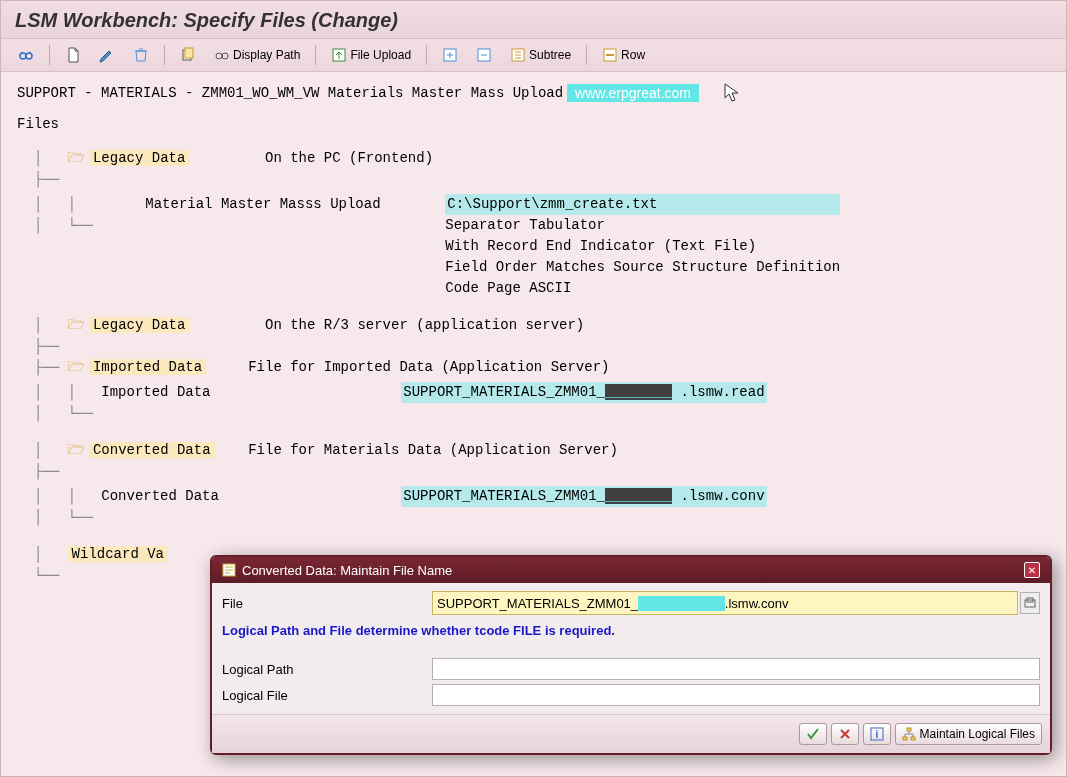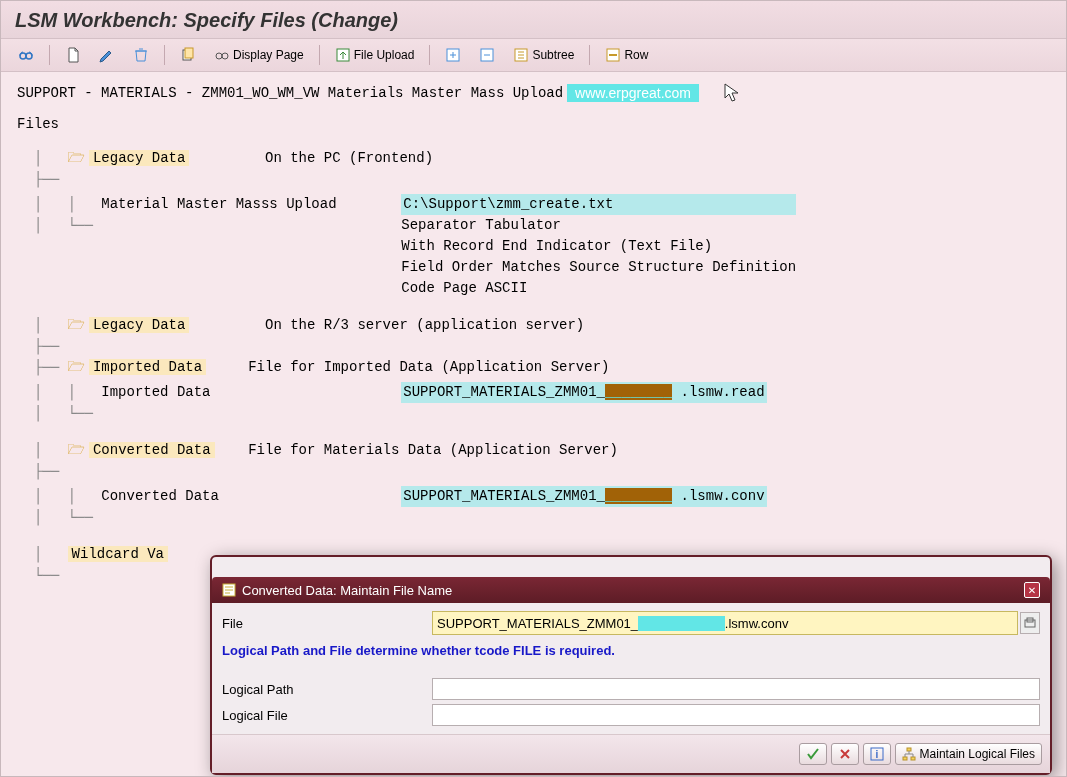--- a/index.html
+++ b/index.html
@@ -79,41 +79,40 @@
 .connector {
   font-family: monospace;
   white-space: pre;
   color: #888;
   user-select: none;
 }
 .folder-icon { color: #d4a028; margin-right: 4px; }
 .hl-orange { background: #fbe8bd; padding: 0 4px; }
 .hl-cyan { background: #b5e9eb; padding: 0 2px; }
 .file-line { line-height: 21px; }
-.segmask { background:#a16207; color:#62e6e6; }
+.segmask { background:#404040; color:#62e6e6; }
 .dialog {
   position: absolute;
   left: 209px; top: 445px;
   width: 842px;
   border: 2px solid #641e28;
   border-radius: 6px;
   background: #f2ecef;
   box-shadow: 4px 4px 18px rgba(0,0,0,0.4);
   font-family: Arial, sans-serif;
 }
 .dlg-title {
   background: linear-gradient(to bottom,#7a2734,#5d1c26);
   color: #fff;
   padding: 5px 10px;
   font-size: 13px;
   display: flex;
   align-items: center;
   justify-content: space-between;
   border-radius: 4px 4px 0 0;
-  margin-top: 20px;
 }
 .dlg-close {
   width:16px;height:16px;background:#b53344;border:1px solid #fff;border-radius:2px;
   display:flex;align-items:center;justify-content:center;color:#fff;font-size:10px;cursor:pointer;
 }
 .dlg-body { padding: 8px 10px 0; font-size: 13px; }
 .form-row { display:flex; align-items:center; margin-bottom: 4px; }
 .form-label { width: 210px; }
 .form-input {
   flex:1; height:22px; border:1px solid #b7aeb0; background:#fff; padding:2px 4px; font-size:13px;
@@ -189,21 +188,21 @@
         </svg>
       </span>
   </span>
   <span class="tool-btn">
     <span class="icon">
         <svg viewBox="0 0 16 16">
           <circle cx="5" cy="9" r="3" fill="none" stroke="#555"></circle>
           <circle cx="11" cy="9" r="3" fill="none" stroke="#555"></circle>
         </svg>
       </span>
-    <span>Display Page</span>
+    <span>Display Path</span>
   </span>
   <span class="tool-sep"></span>
   <span class="tool-btn">
     <span class="icon">
         <svg viewBox="0 0 16 16">
           <rect x="2" y="2" width="12" height="12" fill="#fff" stroke="#3a8a3a"></rect>
           <path d="M8 12V5m-3 3l3-3 3 3" stroke="#3a8a3a" fill="none"></path>
         </svg>
       </span>
     <span>File Upload</span>
@@ -259,21 +258,21 @@
 <div class="content">
   <div class="tree-root">Files</div>
 
   <div class="node-row" style="margin-top:16px;">
     <span class="connector">  │<br>  ├── </span>
     <span><span class="folder-icon">🗁</span><span class="hl-orange">Legacy Data</span>&nbsp;&nbsp;&nbsp;&nbsp;&nbsp;&nbsp;&nbsp;&nbsp;&nbsp;<span>On the PC (Frontend)</span></span>
   </div>
 
   <div class="node-row" style="margin-top:4px;">
     <span class="connector">  │   │<br>  │   └── </span>
-    <div style="display:flex; flex-direction:column;">
+    <div style="display:flex; flex-direction:column;margin-left:44px;">
       <div style="display:flex;">
         <span style="width:300px;"><span>Material Master Masss Upload</span></span>
         <span class="hl-cyan" style="flex:1;">C:\Support\zmm_create.txt</span>
       </div>
       <div class="file-line" style="margin-left:300px;">Separator Tabulator</div>
       <div class="file-line" style="margin-left:300px;">With Record End Indicator (Text File)</div>
       <div class="file-line" style="margin-left:300px;">Field Order Matches Source Structure Definition</div>
       <div class="file-line" style="margin-left:300px;">Code Page ASCII</div>
     </div>
   </div>

